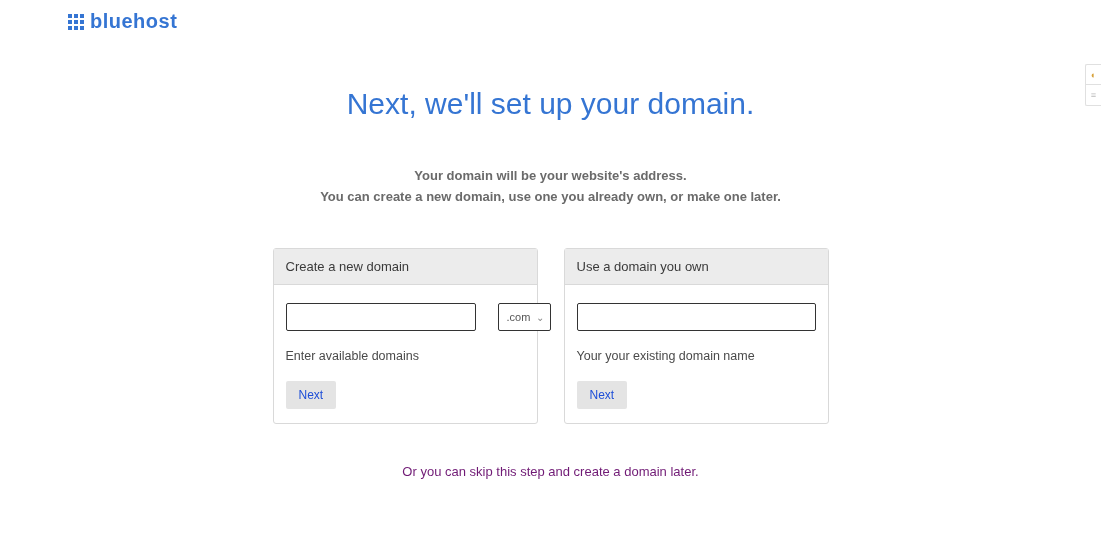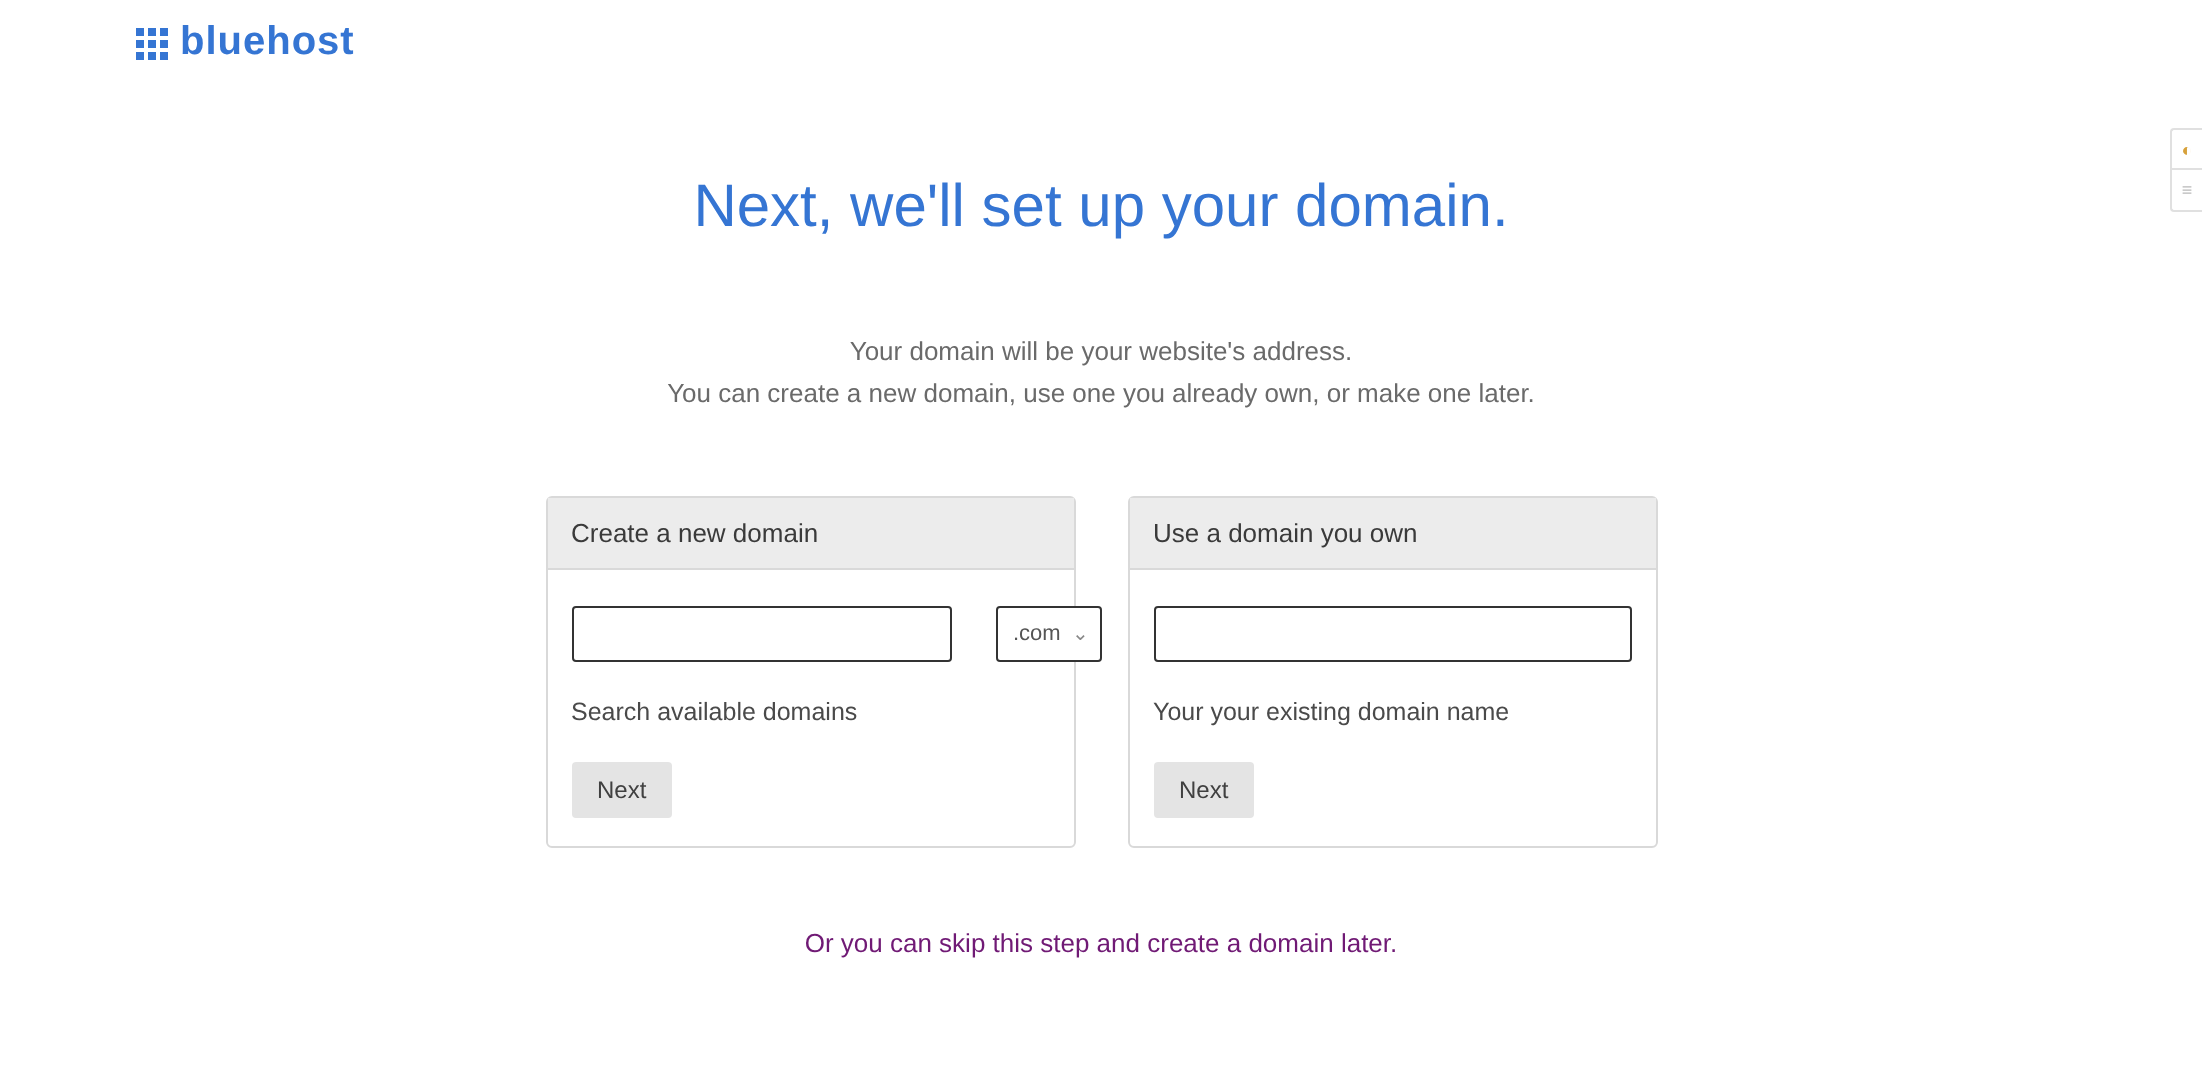--- a/index.html
+++ b/index.html
@@ -47,20 +47,21 @@
     }
     .subtitle {
       text-align: center;
       color: #6a6a6a;
       font-size: 13px;
       margin-top: 45px;
       line-height: 1.6;
     }
     .subtitle p {
       margin: 0;
+      font-weight: bold;
     }
     .cards {
       display: flex;
       justify-content: center;
       gap: 26px;
       margin-top: 40px;
     }
     .card {
       width: 265px;
       border: 1px solid #d9d9d9;
@@ -124,21 +125,21 @@
       background: #ffffff;
     }
     .helper-text {
       font-size: 12.5px;
       color: #4a4a4a;
       margin-bottom: 18px;
     }
     .next-btn {
       background: #e4e4e4;
       border: none;
-      color: #404040;
+      color: #1d4ed8;
       font-size: 12px;
       padding: 7px 13px;
       border-radius: 2px;
       cursor: pointer;
     }
     .skip-section {
       text-align: center;
       margin-top: 40px;
     }
     .skip-text {
@@ -211,21 +212,21 @@
   <div class="card">
     <div class="card-header">Create a new domain</div>
     <div class="card-body">
       <div class="input-row">
         <input type="text" class="domain-input" style="">
         <div class="tld-select">
           <span>.com</span>
           <span class="chev">⌄</span>
         </div>
       </div>
-      <div class="helper-text">Search available domains</div>
+      <div class="helper-text">Enter available domains</div>
       <button class="next-btn">Next</button>
     </div>
   </div>
 
   <div class="card">
     <div class="card-header">Use a domain you own</div>
     <div class="card-body">
       <div class="input-row">
         <input type="text" class="own-input" style="">
       </div>

